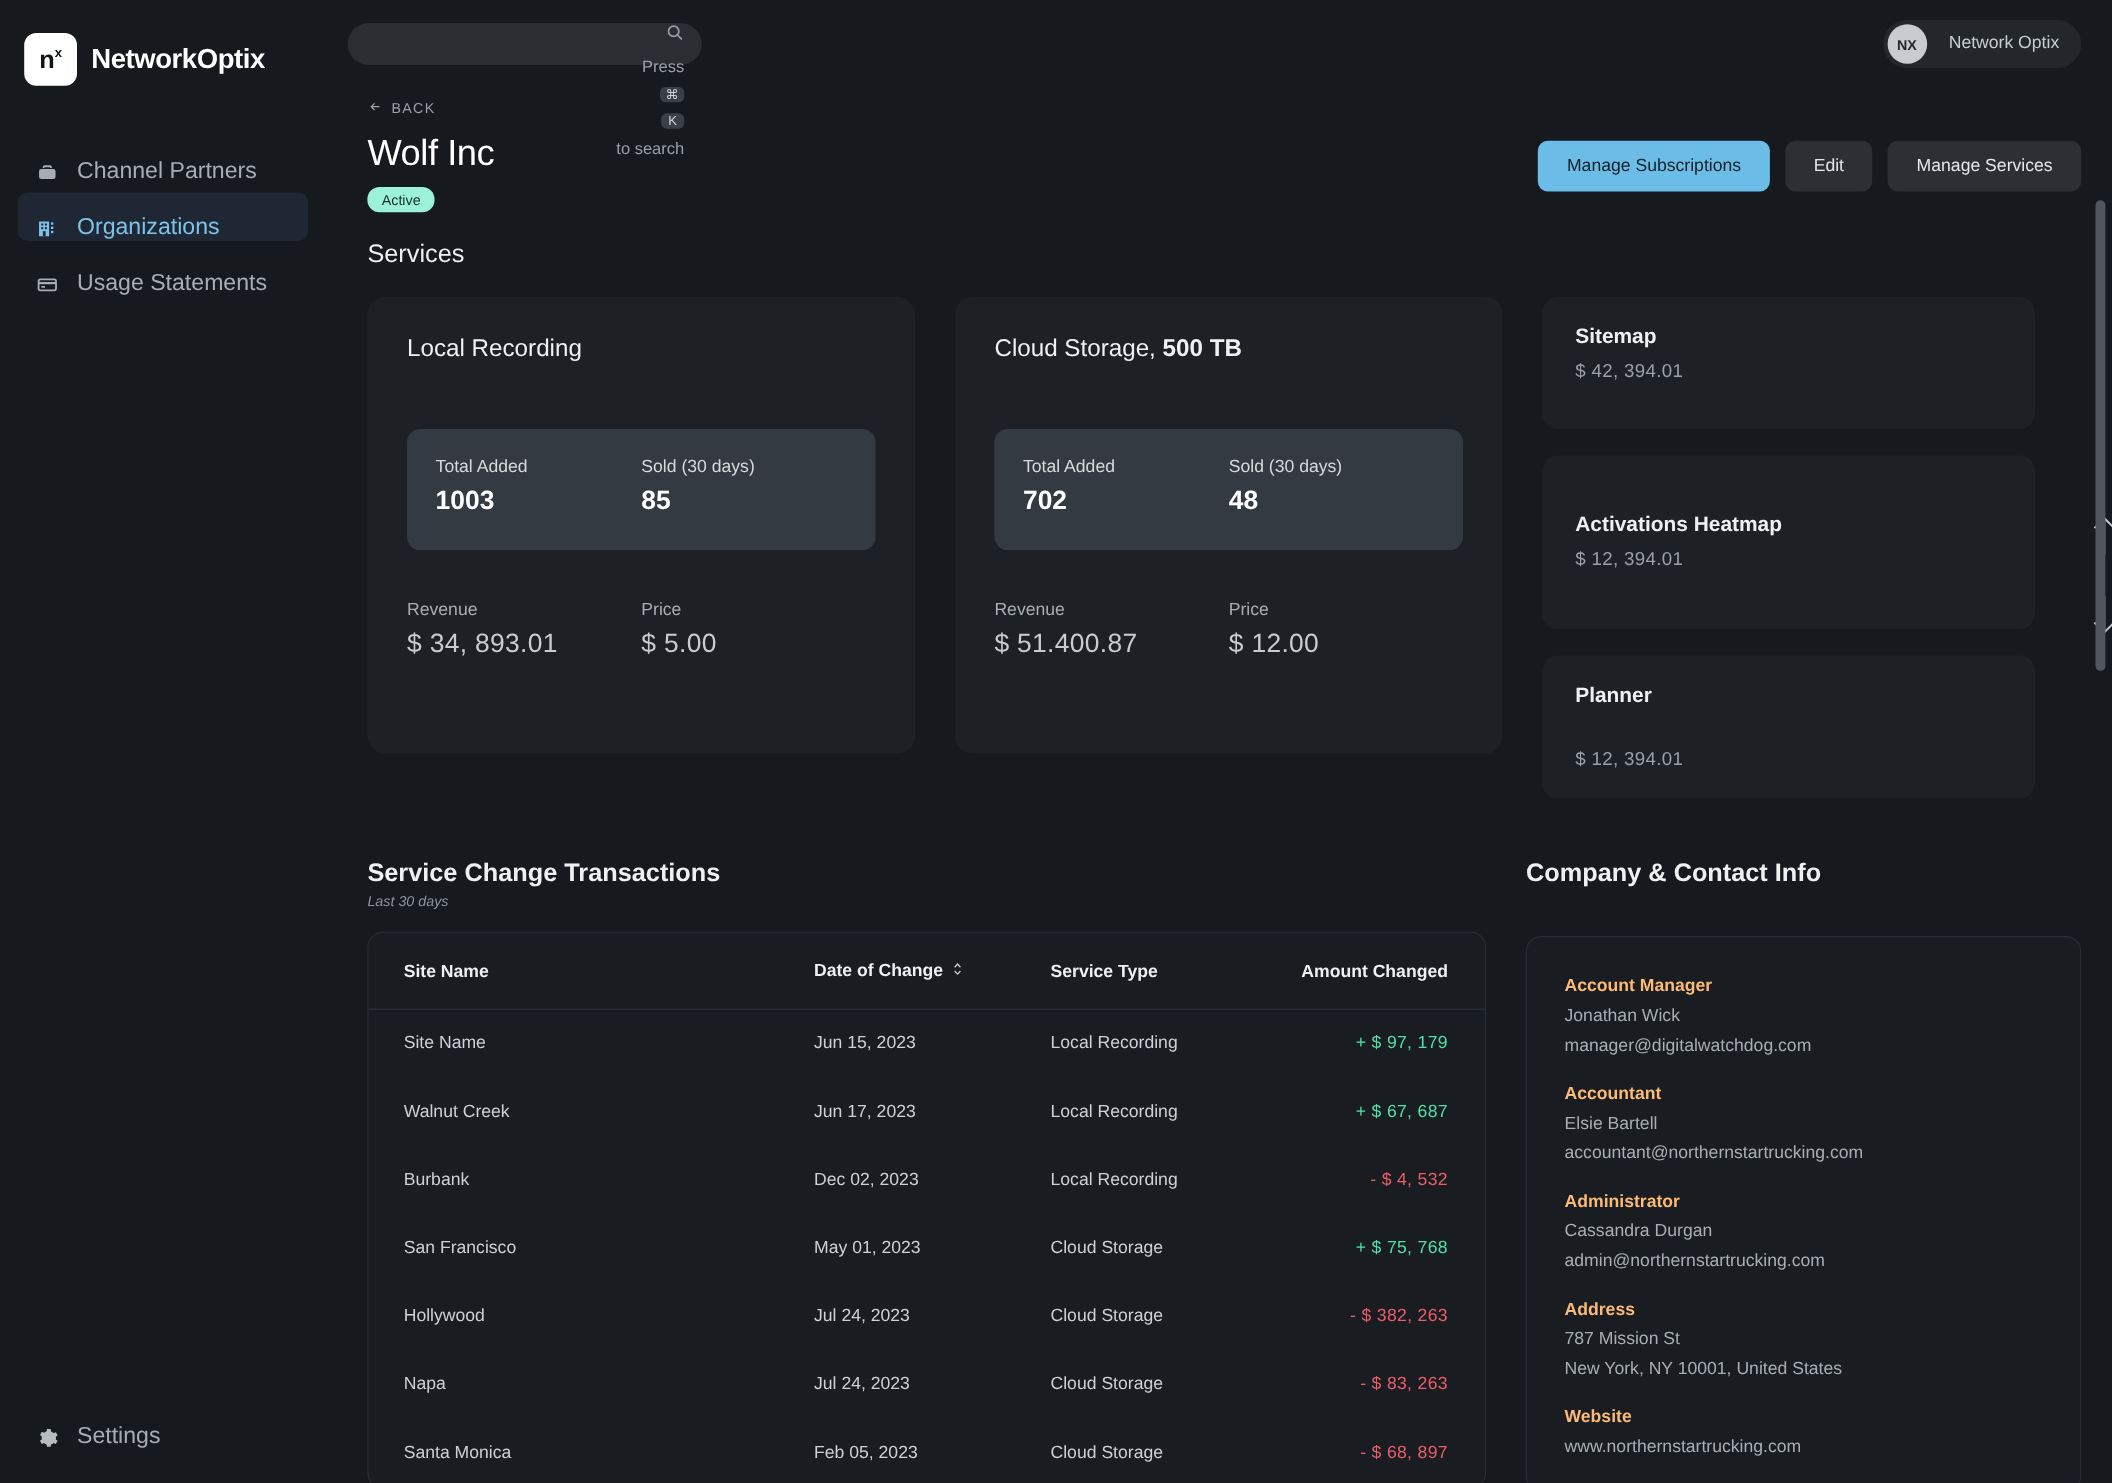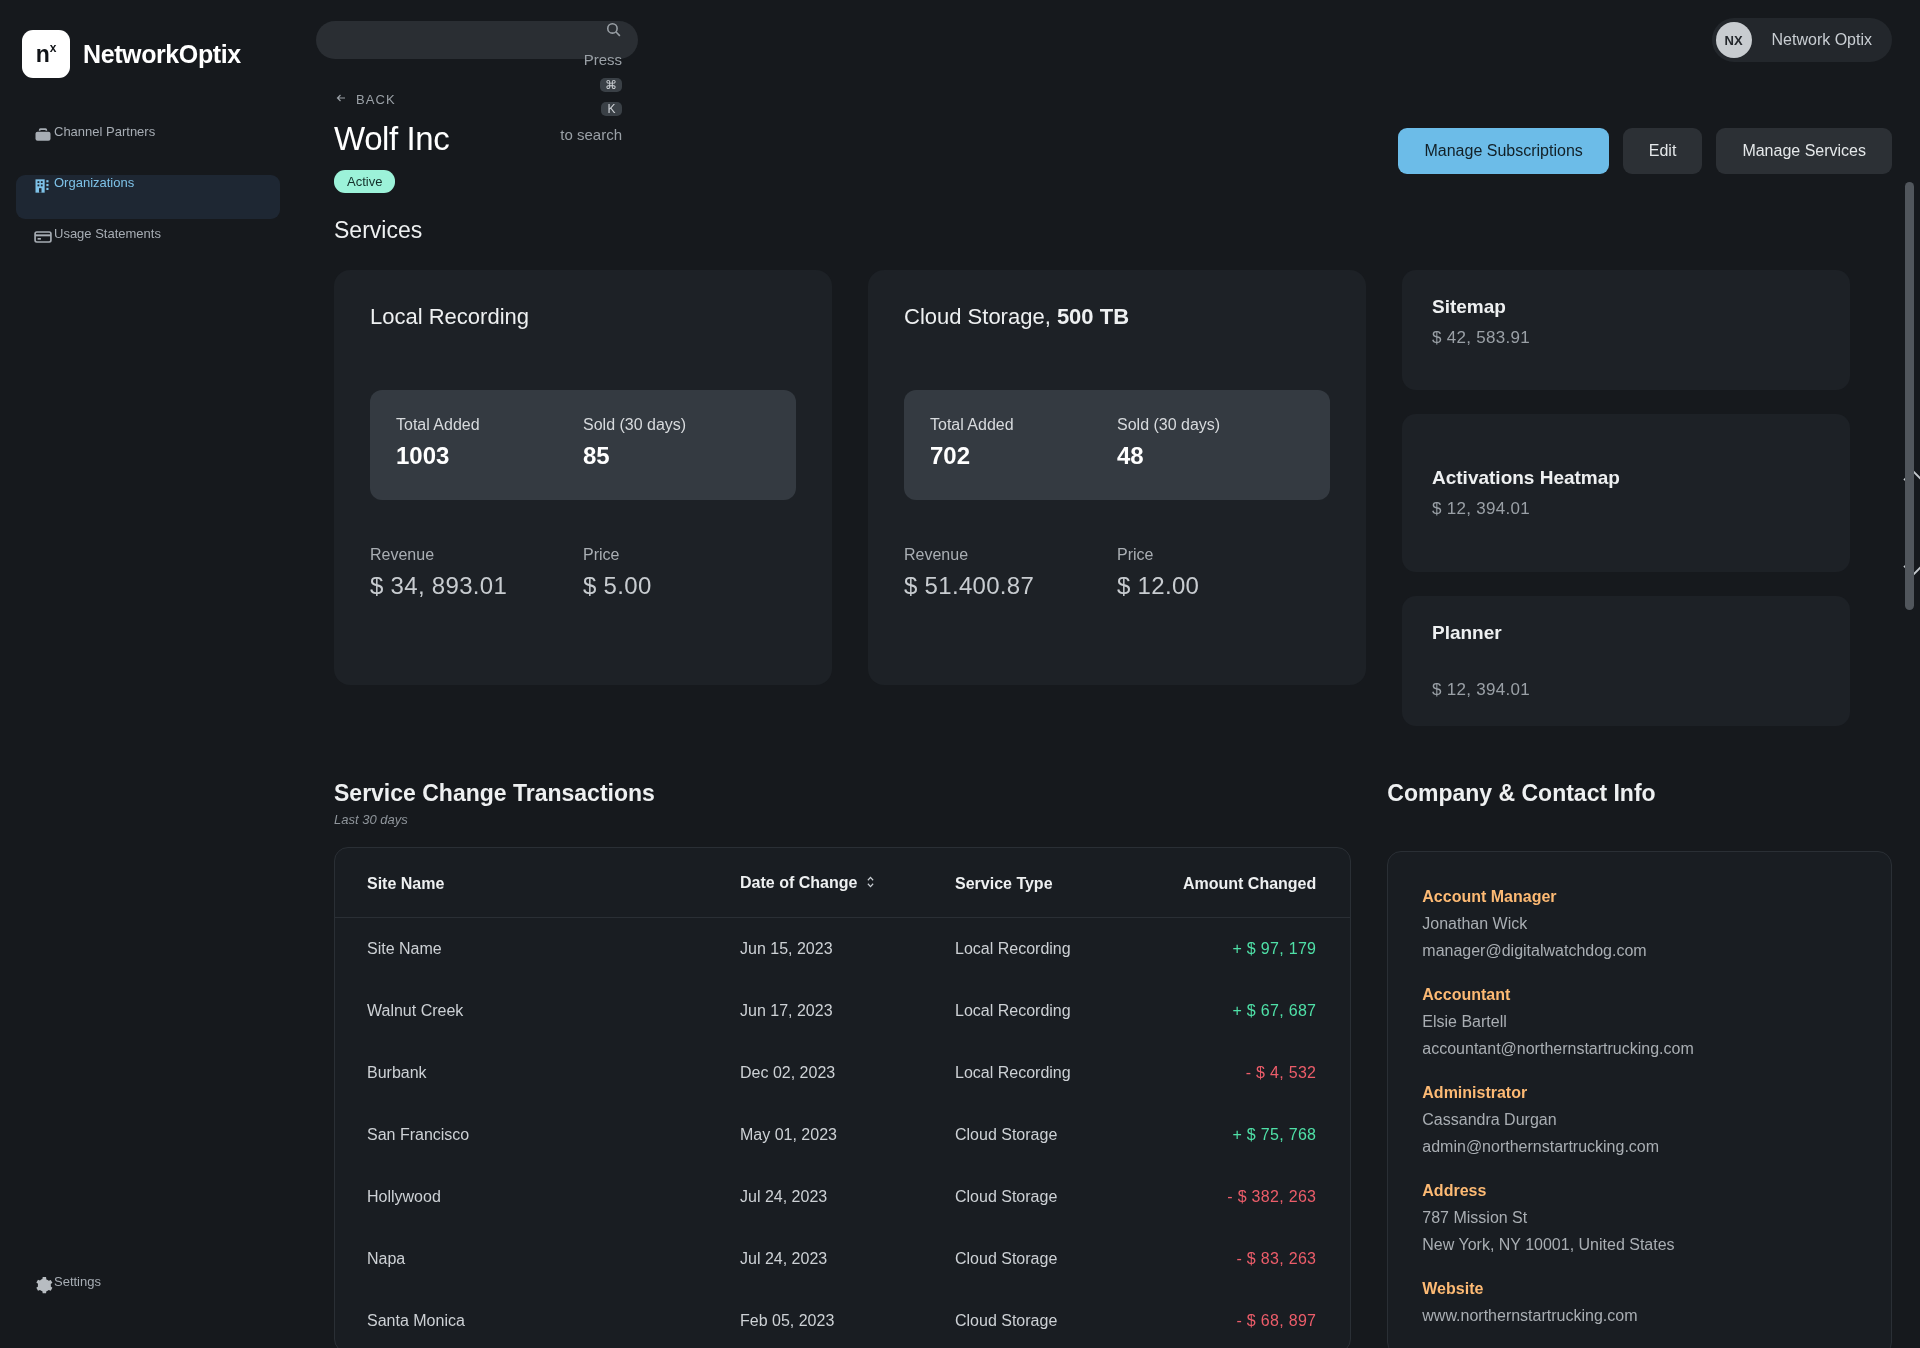--- a/index.html
+++ b/index.html
@@ -24,23 +24,23 @@
   .brand-logo {
     width: 48px; height: 48px; border-radius: 11px; background: #ffffff;
     display: flex; align-items: center; justify-content: center;
     color: #101317; font-weight: 700; font-size: 23px; line-height: 1;
   }
   .brand-logo sup { font-size: 12px; font-weight:700; position: relative; top: -6px; left: 0px;}
   .brand-name { font-size: 25px; font-weight: 700; letter-spacing: -0.4px; color: #fff; }
 
   .nav { margin-top: 38px; padding: 0 16px; display: flex; flex-direction: column; gap: 7px; }
   .nav-item {
-    display: flex; align-items: flex-start; 
+    display: flex; align-items: flex-end; gap: 16px;
     height: 44px; padding: 0 16px; border-radius: 9px;
-    color: #a7adb4; font-size: 13px; cursor: pointer;
+    color: #a7adb4; font-size: 21px; cursor: pointer;
   }
   .nav-item.active { background: #1e2733; color: #7ec2e8; }
   .nav-ico { width: 22px; height: 22px; display:flex; align-items:center; justify-content:center; flex:none; }
   .nav-ico svg { display: block; }
 
   .sidebar-bottom { margin-top: auto; padding: 0 16px 30px; }
   .sidebar-bottom .nav-item { color: #a7adb4; }
 
   
   .main {
@@ -321,21 +321,21 @@
             <div class="stat">
               <div class="stat-label">Price</div>
               <div class="money">$ 12.00</div>
             </div>
           </div>
         </div>
 
         <div class="mini-list">
           <div class="mini-card m1">
             <div class="mini-title">Sitemap</div>
-            <div class="mini-price">$ 42, 583.91</div>
+            <div class="mini-price">$ 42, 394.01</div>
           </div>
           <div class="mini-card m2">
             <div class="mini-title">Activations Heatmap</div>
             <div class="mini-price">$ 12, 394.01</div>
           </div>
           <div class="mini-card m3">
             <div class="mini-title">Planner</div>
             <div class="mini-price">$ 12, 394.01</div>
           </div>
         </div>

